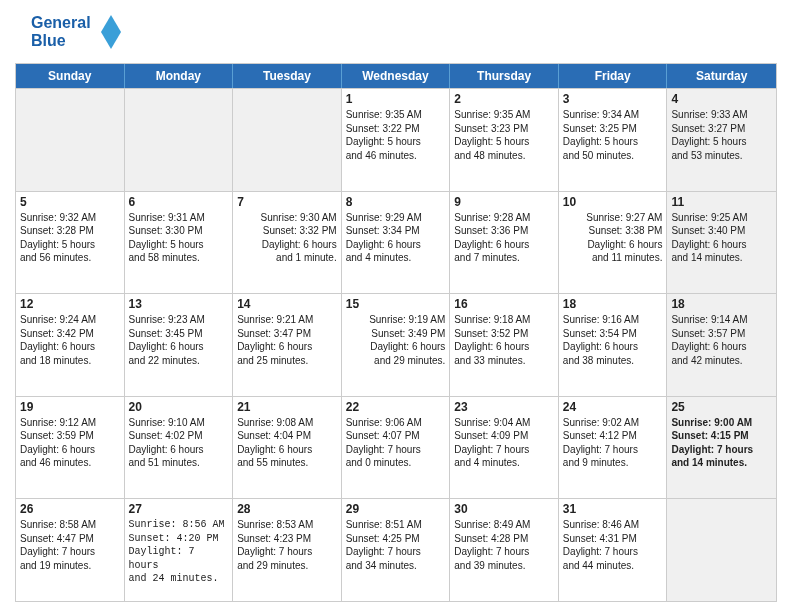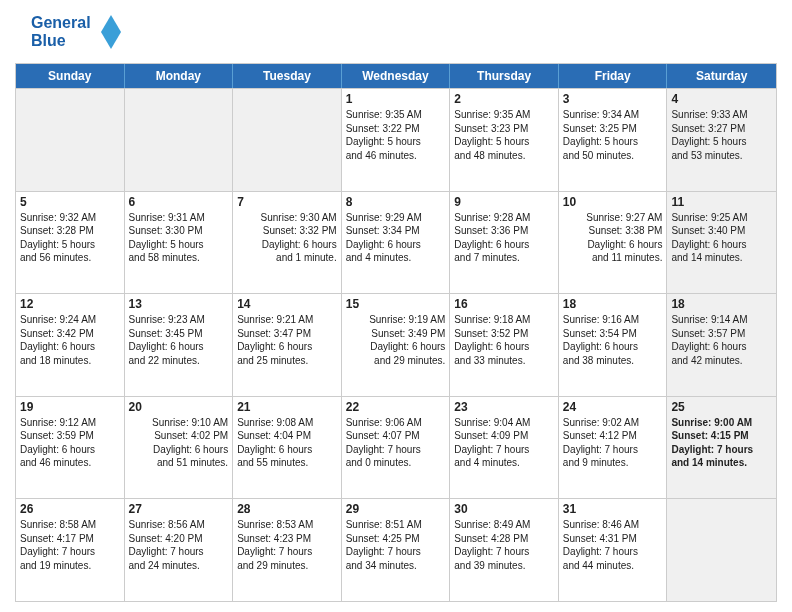--- a/index.html
+++ b/index.html
@@ -261,21 +261,21 @@
         <div class="cal-row">
           <div class="cal-cell">
             <div class="day-num">19</div>
             <div class="cell-text" style="white-space: pre-line;">Sunrise: 9:12 AM
 Sunset: 3:59 PM
 Daylight: 6 hours
 and 46 minutes.</div>
           </div>
           <div class="cal-cell">
             <div class="day-num">20</div>
-            <div class="cell-text" style="white-space: pre-line; text-align: right;">Sunrise: 9:10 AM
+            <div class="cell-text" style="white-space: pre-line;">Sunrise: 9:10 AM
 Sunset: 4:02 PM
 Daylight: 6 hours
 and 51 minutes.</div>
           </div>
           <div class="cal-cell">
             <div class="day-num">21</div>
             <div class="cell-text" style="white-space: pre-line;">Sunrise: 9:08 AM
 Sunset: 4:04 PM
 Daylight: 6 hours
 and 55 minutes.</div>
@@ -306,27 +306,27 @@
             <div class="cell-text" style="white-space: pre-line; font-weight: bold;">Sunrise: 9:00 AM
 Sunset: 4:15 PM
 Daylight: 7 hours
 and 14 minutes.</div>
           </div>
         </div>
         <div class="cal-row">
           <div class="cal-cell">
             <div class="day-num">26</div>
             <div class="cell-text" style="white-space: pre-line;">Sunrise: 8:58 AM
-Sunset: 4:17 PM
+Sunset: 4:47 PM
 Daylight: 7 hours
 and 19 minutes.</div>
           </div>
           <div class="cal-cell">
             <div class="day-num">27</div>
-            <div class="cell-text" style="white-space: pre-line;">Sunrise: 8:56 AM
+            <div class="cell-text" style="white-space: pre-line; font-family: Liberation Mono, monospace;">Sunrise: 8:56 AM
 Sunset: 4:20 PM
 Daylight: 7 hours
 and 24 minutes.</div>
           </div>
           <div class="cal-cell">
             <div class="day-num">28</div>
             <div class="cell-text" style="white-space: pre-line;">Sunrise: 8:53 AM
 Sunset: 4:23 PM
 Daylight: 7 hours
 and 29 minutes.</div>

